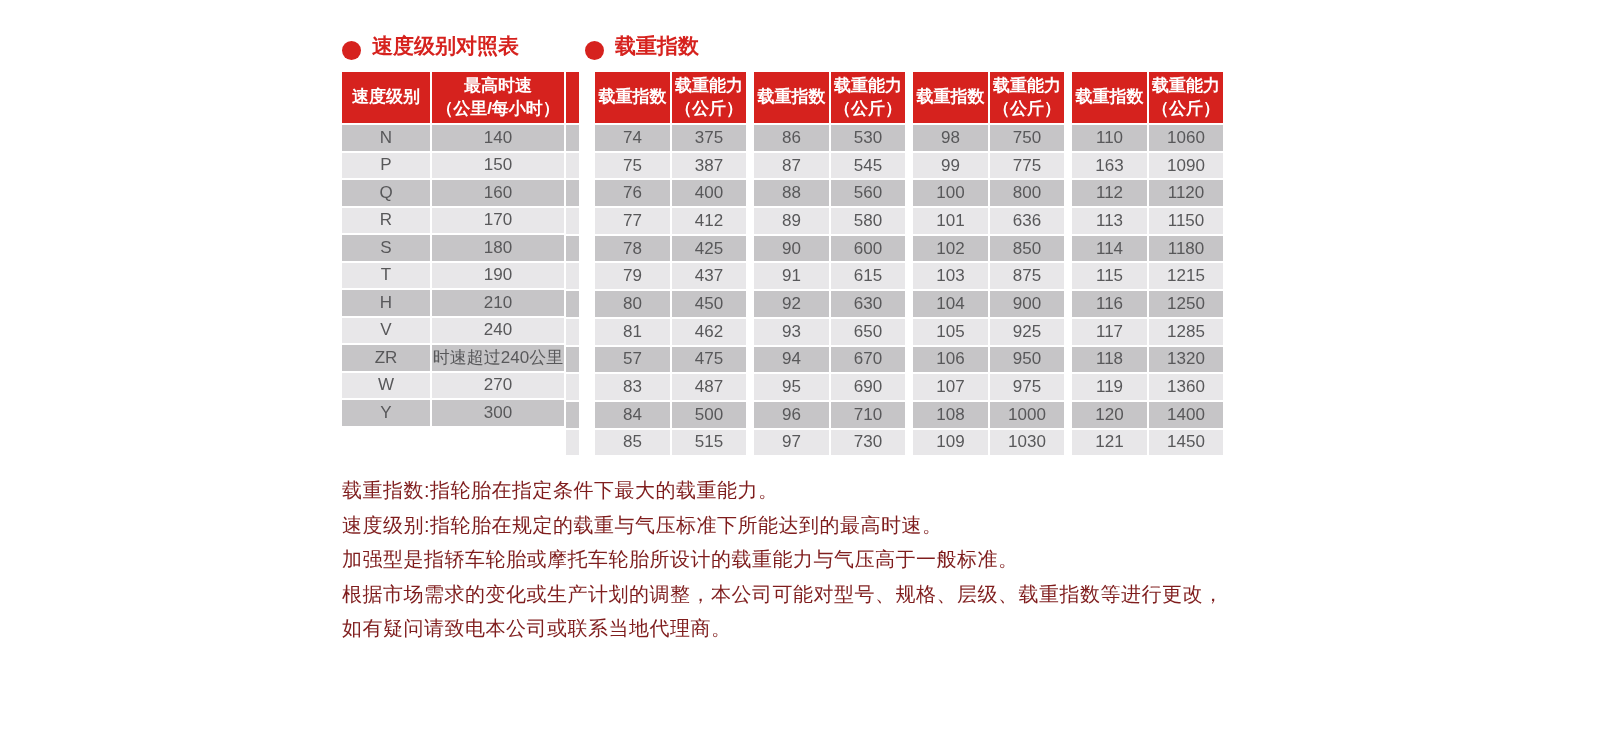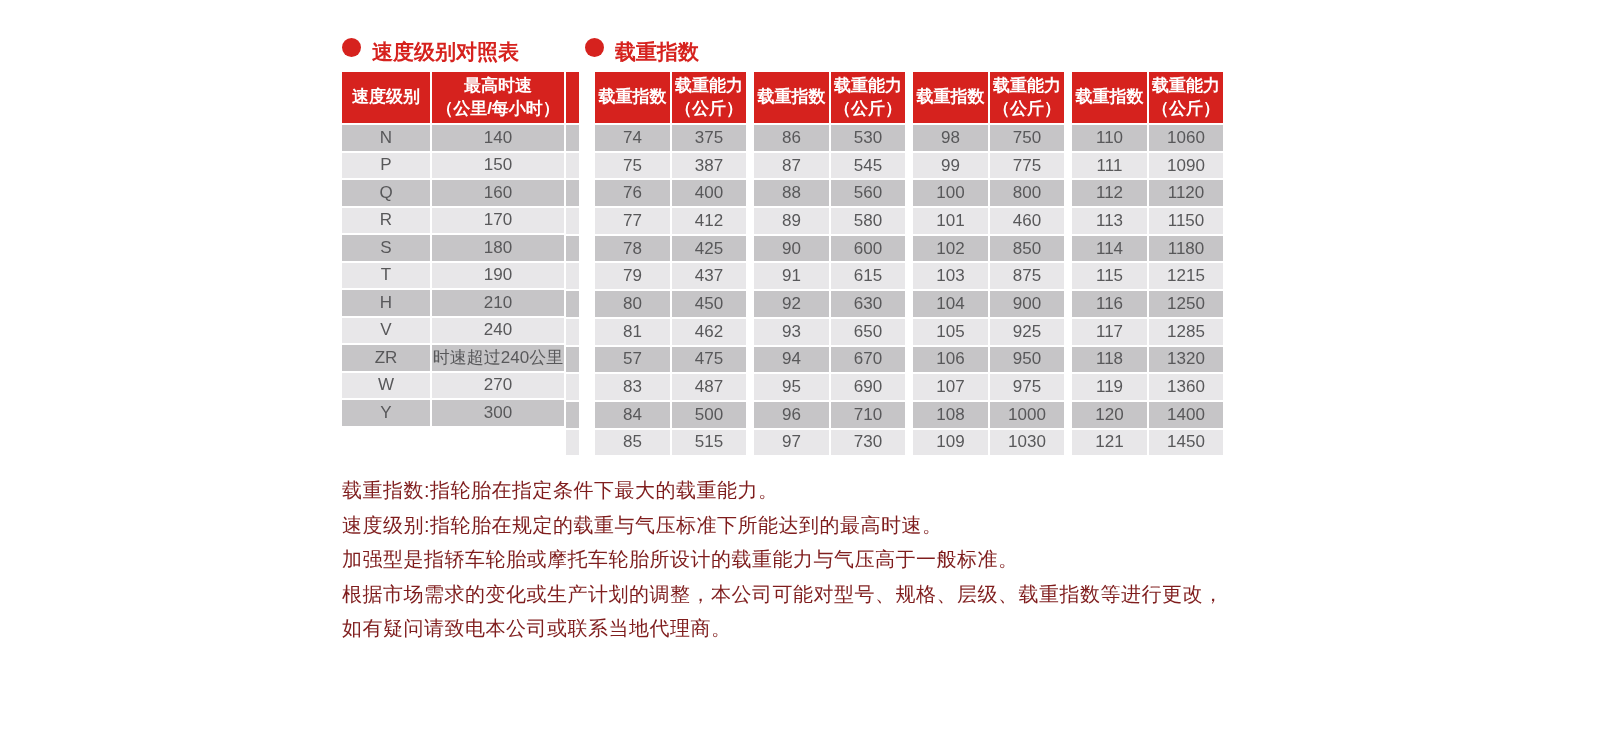--- a/index.html
+++ b/index.html
@@ -7,21 +7,21 @@
   .page {
     position: relative;
     width: 1600px;
     height: 734px;
     background: #ffffff;
     overflow: hidden;
     font-family: "Liberation Sans", sans-serif;
   }
   .section-title {
     display: flex;
-    align-items: flex-start;
+    align-items: flex-end;
     gap: 11px;
     height: 22px;
     margin-bottom: 12px;
     color: #D6221E;
     font-size: 21px;
     font-weight: bold;
   }
   .dot {
     width: 19px;
     height: 19px;
@@ -226,21 +226,21 @@
             <span>载重能力</span>
             <span>（公斤）</span>
           </div>
           <div class="td dark">98</div>
           <div class="td dark">750</div>
           <div class="td light">99</div>
           <div class="td light">775</div>
           <div class="td dark">100</div>
           <div class="td dark">800</div>
           <div class="td light">101</div>
-          <div class="td light">460</div>
+          <div class="td light">636</div>
           <div class="td dark">102</div>
           <div class="td dark">850</div>
           <div class="td light">103</div>
           <div class="td light">875</div>
           <div class="td dark">104</div>
           <div class="td dark">900</div>
           <div class="td light">105</div>
           <div class="td light">925</div>
           <div class="td dark">106</div>
           <div class="td dark">950</div>
@@ -252,21 +252,21 @@
           <div class="td light">1030</div>
         </div>
         <div class="group">
           <div class="th">载重指数</div>
           <div class="th">
             <span>载重能力</span>
             <span>（公斤）</span>
           </div>
           <div class="td dark">110</div>
           <div class="td dark">1060</div>
-          <div class="td light">111</div>
+          <div class="td light">163</div>
           <div class="td light">1090</div>
           <div class="td dark">112</div>
           <div class="td dark">1120</div>
           <div class="td light">113</div>
           <div class="td light">1150</div>
           <div class="td dark">114</div>
           <div class="td dark">1180</div>
           <div class="td light">115</div>
           <div class="td light">1215</div>
           <div class="td dark">116</div>

